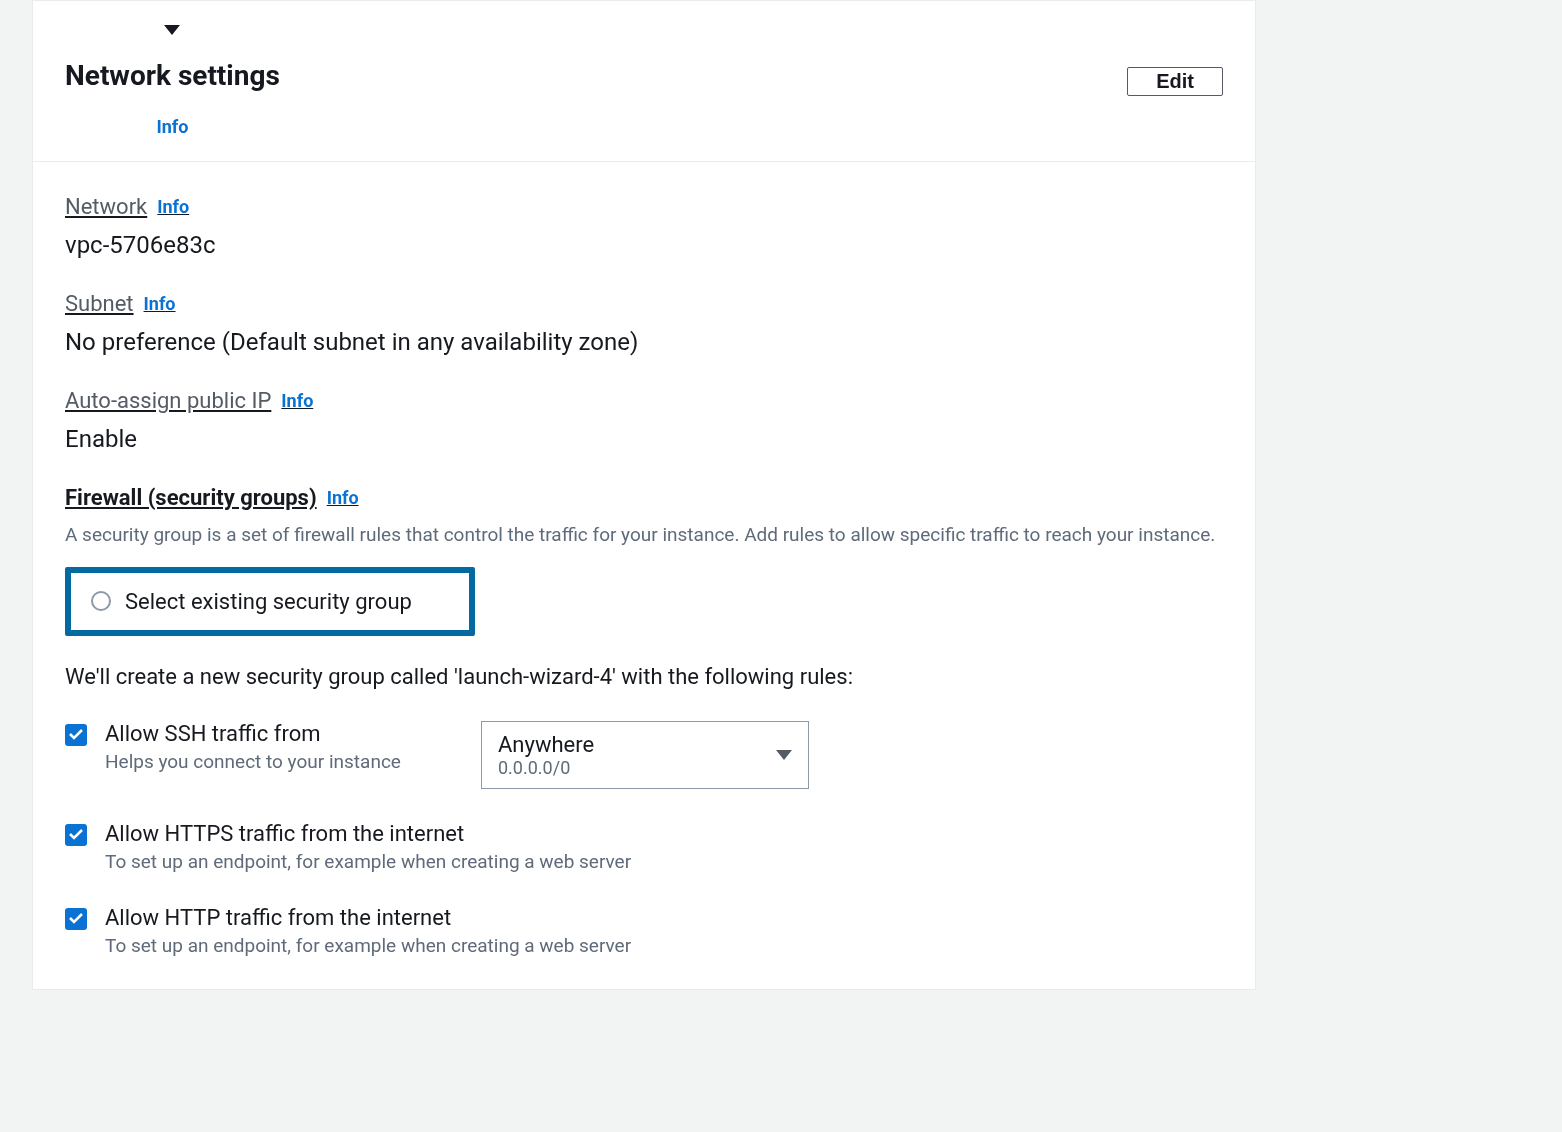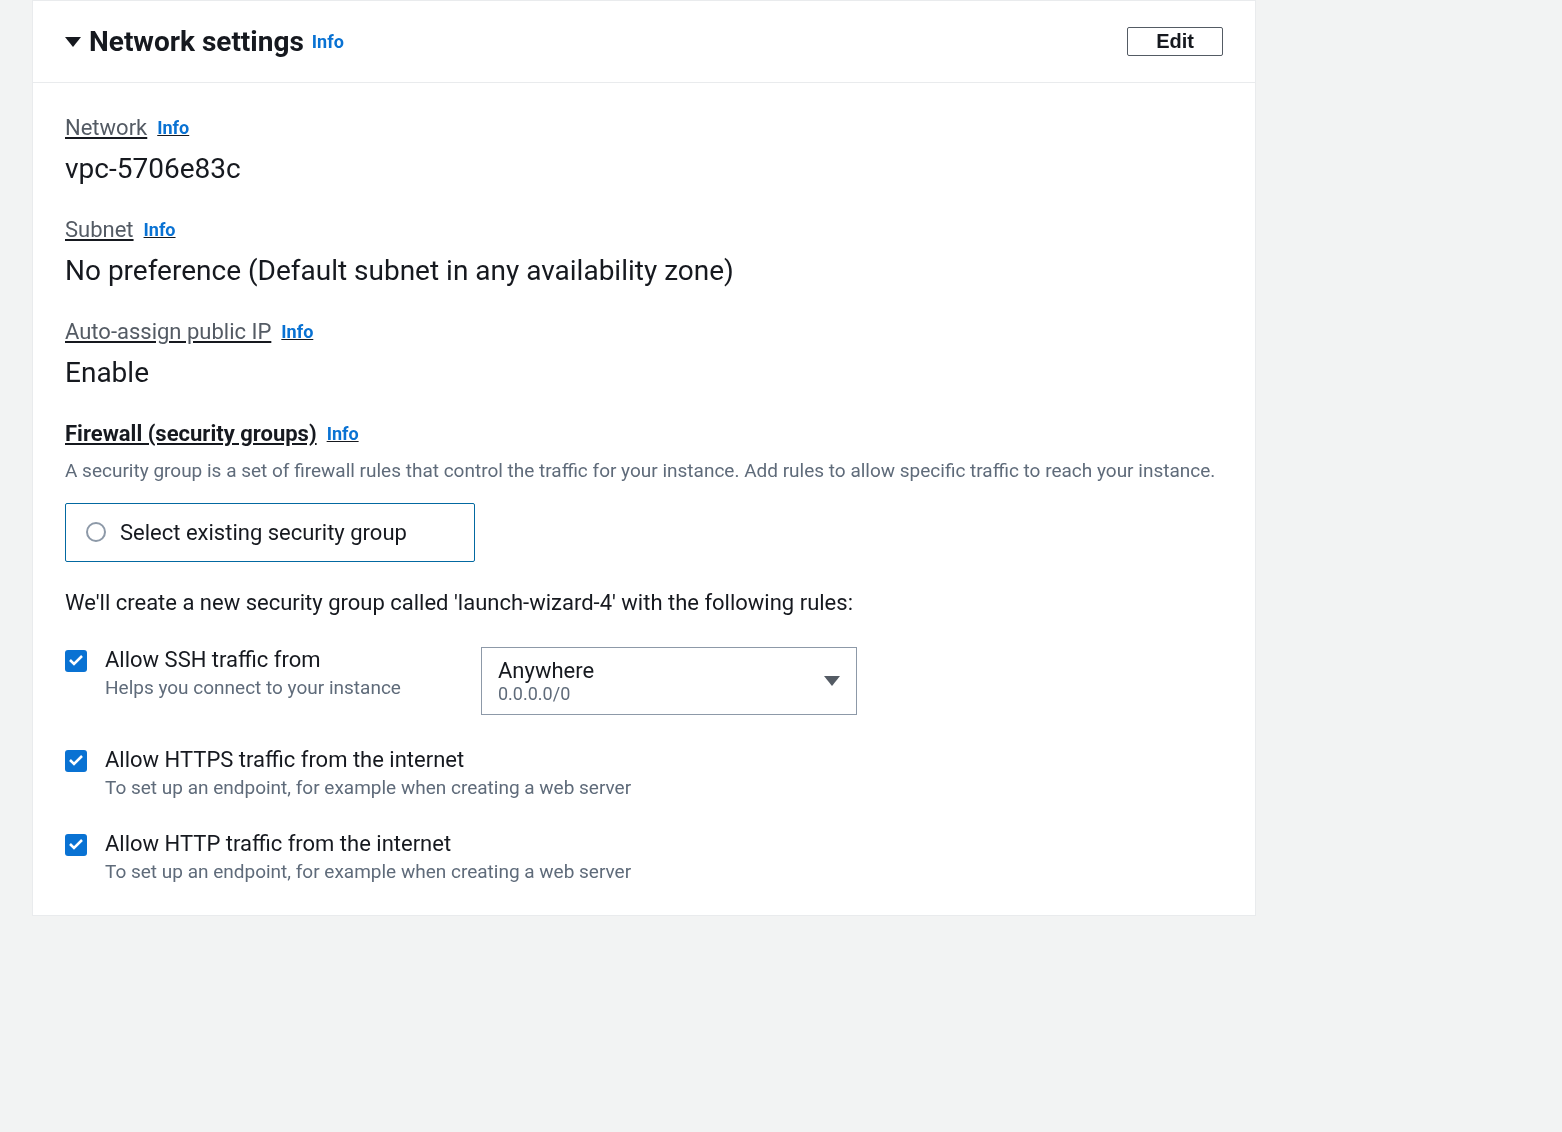--- a/index.html
+++ b/index.html
@@ -18,21 +18,22 @@
   .panel-header {
     display: flex;
     align-items: center;
     justify-content: space-between;
     padding: 24px 32px;
     border-bottom: 1px solid #e9ebed;
   }
   .panel-title-row {
     display: flex;
     align-items: center;
-    gap: 8px;
+    gap: 24px;
+    flex-direction: column;
   }
   .caret {
     width: 0; height: 0;
     border-left: 8px solid transparent;
     border-right: 8px solid transparent;
     border-top: 10px solid #16191f;
   }
   .panel-title {
     font-size: 28px;
     font-weight: 700;
@@ -64,21 +65,21 @@
     align-items: center;
     gap: 10px;
     margin-bottom: 12px;
     text-decoration: underline;
   }
   .field-label {
     font-size: 22px;
     color: #545b64;
   }
   .field-value {
-    font-size: 28px;
+    font-size: 24px;
     color: #16191f;
   }
   .firewall-heading {
     font-size: 22px;
     font-weight: 700;
     color: #16191f;
   }
   .firewall-desc {
     font-size: 19px;
     color: #5f6b7a;
@@ -87,21 +88,21 @@
   }
   .radio-row {
     display: flex;
     gap: 32px;
     margin-top: 18px;
   }
   .radio-btn {
     display: flex;
     align-items: center;
     gap: 14px;
-    border: 1px solid #0369a1;
+    border: 6px solid #0369a1;
     padding: 16px 20px;
     width: 410px;
     border-radius: 2px;
     cursor: pointer;
     font-size: 22px;
   }
   .radio-btn.selected {
     border: 2px solid #0972d3;
     background: #f1faff;
   }
@@ -160,21 +161,21 @@
     font-size: 19px;
     color: #5f6b7a;
     margin-top: 4px;
   }
   .select-box {
     display: flex;
     align-items: center;
     justify-content: space-between;
     border: 1px solid #8d99a8;
     padding: 10px 16px;
-    width: 376px;
+    width: 328px;
     cursor: pointer;
     margin-left: 18px;
   }
   .select-text-col {
     display: flex;
     flex-direction: column;
   }
   .select-primary {
     font-size: 22px;
   }

